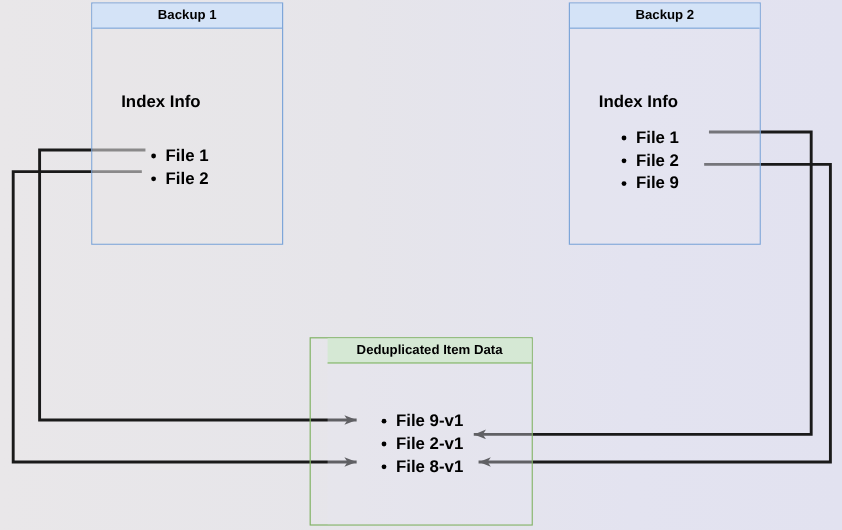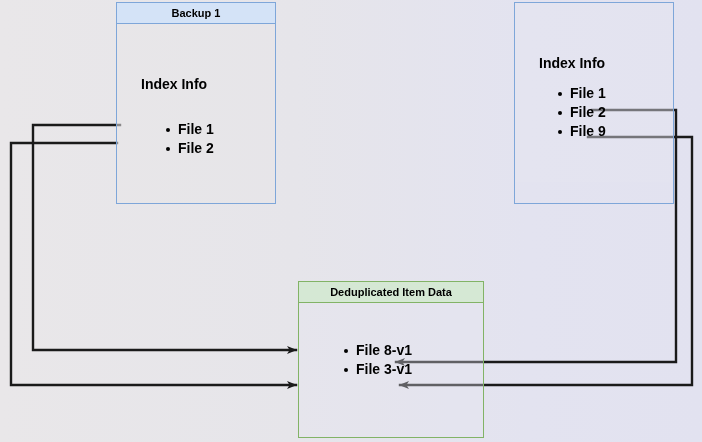--- a/index.html
+++ b/index.html
@@ -25,21 +25,20 @@
     top: 0;
     width: 702px;
     height: 442px;
     overflow: visible;
   }
   .node {
     position: absolute;
     box-sizing: border-box;
     border: 1px solid #7ea6d9;
     background: transparent;
-    margin-left: 40px;
   }
   .node .hdr {
     box-sizing: border-box;
     height: 21px;
     line-height: 20px;
     text-align: center;
     font-size: 11px;
     font-weight: bold;
     color: #000;
     background: #d4e3f7;
@@ -116,33 +115,35 @@
     <div class="body">
       <div class="caption" style="left:24px; top:52px;">Index Info</div>
       <ul class="filelist" style="left:48px; top:96px;">
         <li>File 1</li>
         <li>File 2</li>
       </ul>
     </div>
   </div>
 
   <div class="node" id="node-backup2" style="left:474px; top:2px; width:160px; height:202px;">
+    <div class="hdr">Backup 2</div>
     <div class="body">
       <div class="caption" style="left:24px; top:52px;">Index Info</div>
       <ul class="filelist" style="left:42px; top:81px;">
         <li>File 1</li>
         <li>File 2</li>
         <li>File 9</li>
       </ul>
     </div>
   </div>
 
-  <div class="node" id="node-dedup" style="left:258px; top:281px; width:186px; height:157px;">
+  <div class="node" id="node-dedup" style="left:258px; top:281px; width:186px; height:157px;padding-left:14px;">
     <div class="hdr">Deduplicated Item Data</div>
     <div class="body">
       <ul class="filelist" style="left:44px; top:38px;">
+        <li>File 9-v1</li>
+        <li>File 2-v1</li>
         <li>File 8-v1</li>
-        <li>File 3-v1</li>
       </ul>
     </div>
   </div>
 
 </div>
 
 </body></html>

